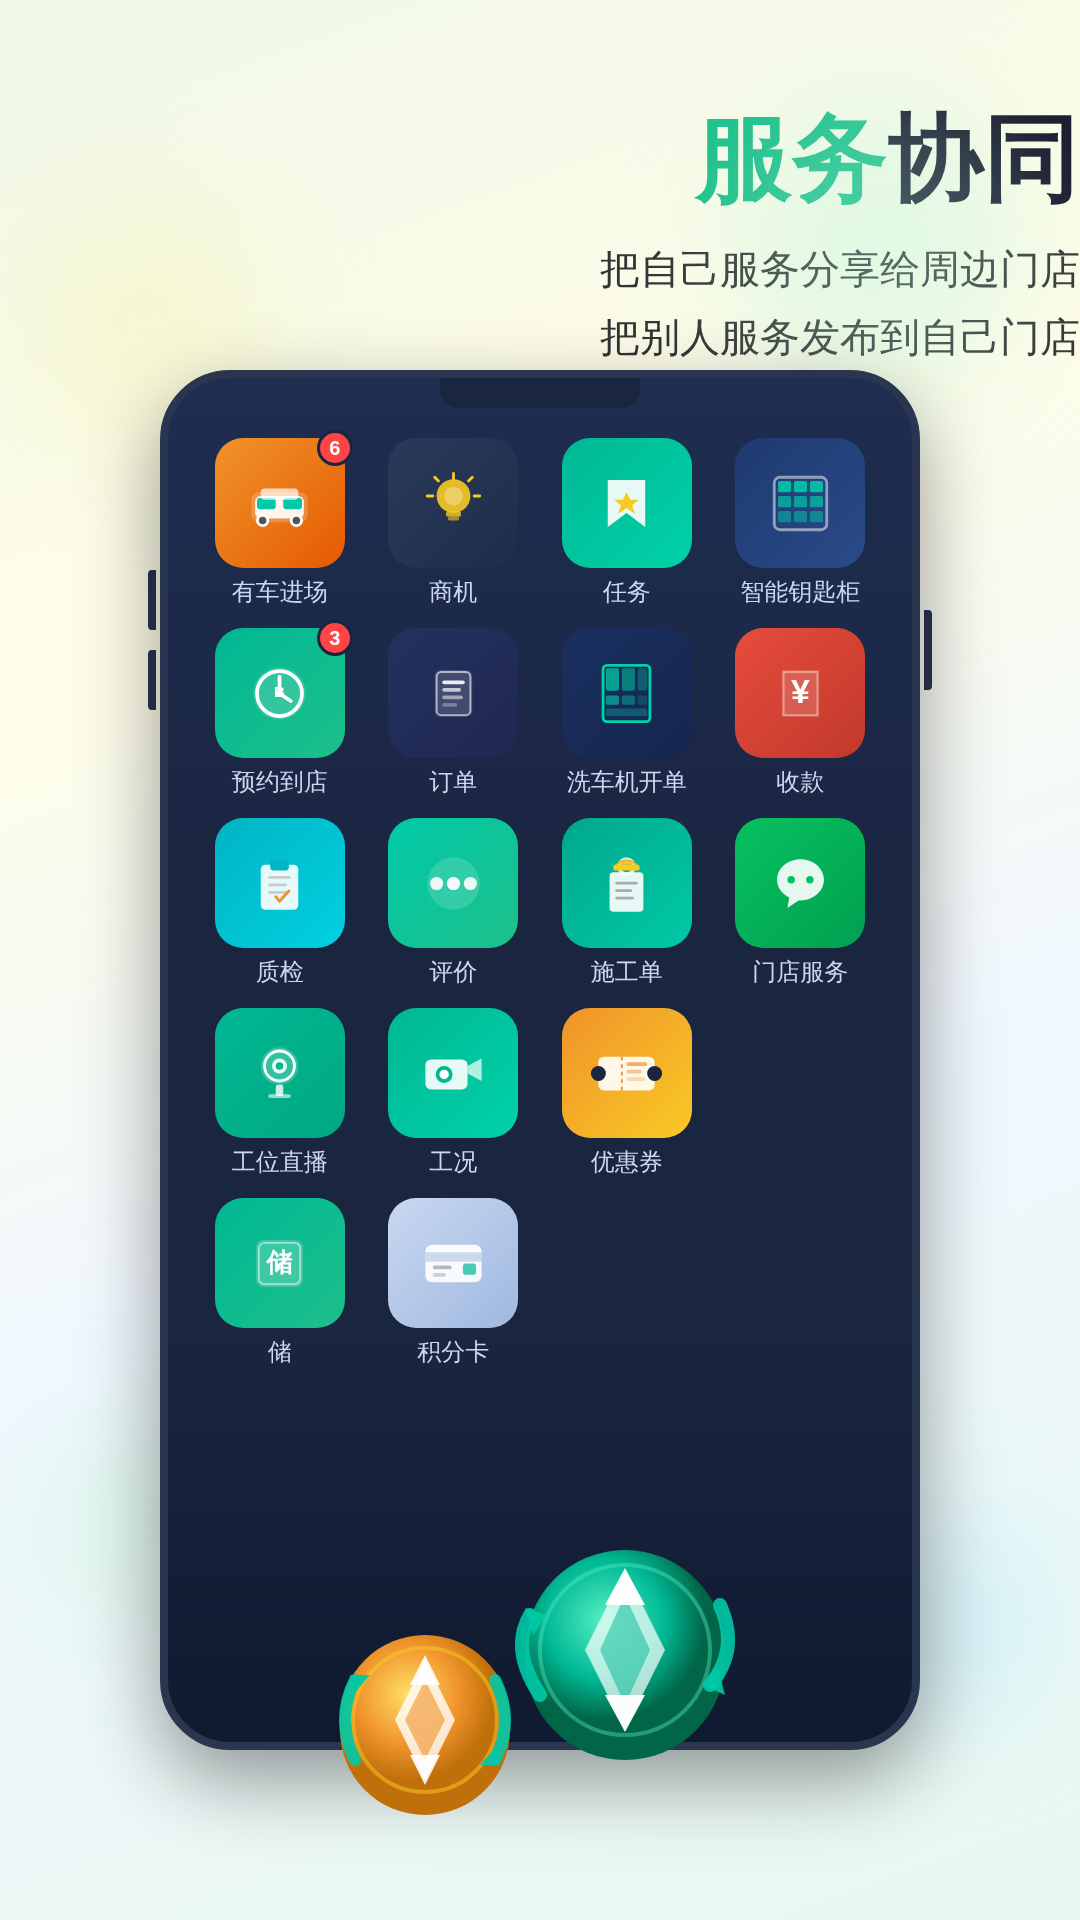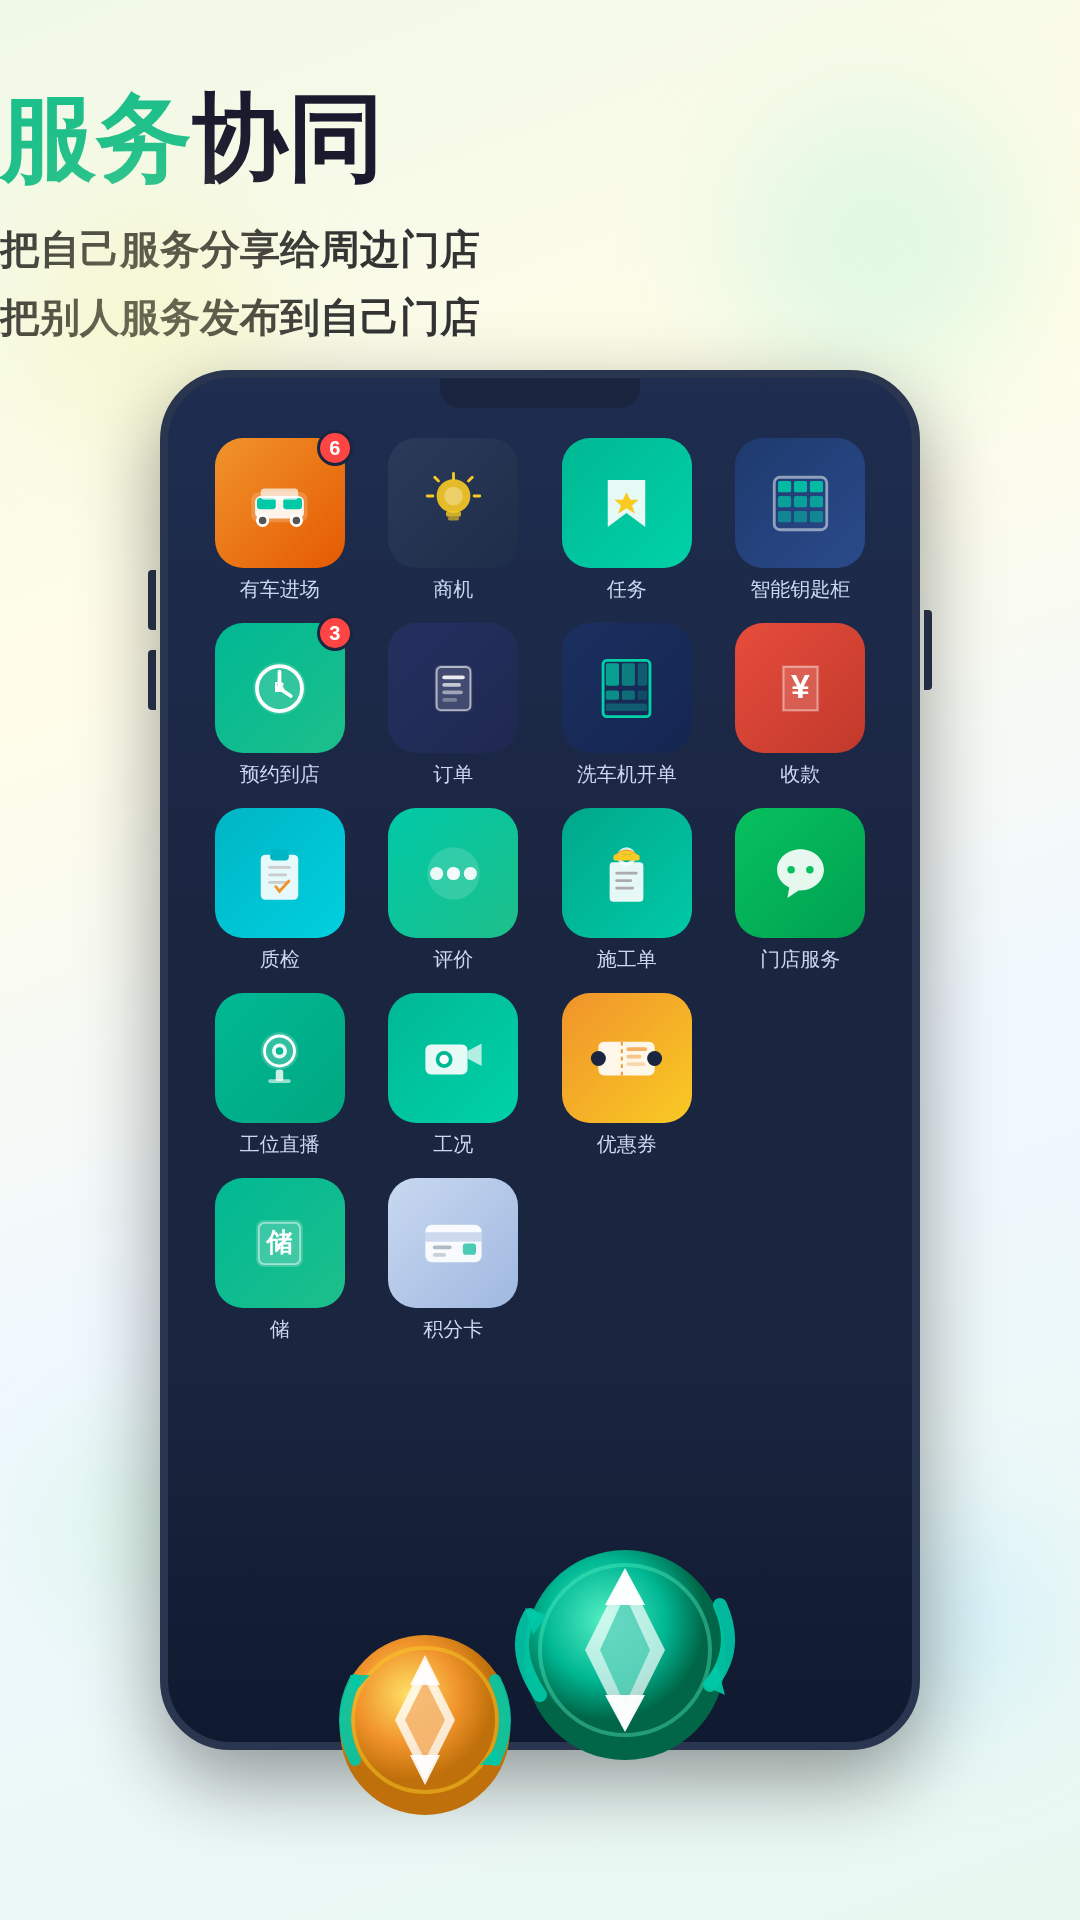--- a/index.html
+++ b/index.html
@@ -8,22 +8,22 @@
     body {
       width: 1080px;
       height: 1920px;
       background: linear-gradient(160deg, #f0f8e8 0%, #fffde8 30%, #f0f8ff 60%, #e8f8f0 100%);
       font-family: 'PingFang SC', 'Microsoft YaHei', sans-serif;
       overflow: hidden;
       position: relative;
     }
 
     .page-title-section {
-      text-align: left;
-      padding-top: 80px;
+      text-align: right;
+      padding-top: 100px;
       padding-bottom: 40px;
     }
 
     .main-title {
       font-size: 96px;
       font-weight: 800;
       line-height: 1.2;
       margin-bottom: 20px;
     }
 
@@ -32,21 +32,21 @@
     }
 
     .title-dark {
       color: #1a1a2e;
     }
 
     .subtitle {
       font-size: 40px;
       color: #333;
       line-height: 1.7;
-      font-weight: 700;
+      font-weight: 400;
     }
 
     .phone-wrapper {
       position: absolute;
       top: 370px;
       left: 50%;
       transform: translateX(-50%);
       width: 760px;
       height: 1400px;
     }
@@ -123,21 +123,21 @@
       height: 36px;
       display: flex;
       align-items: center;
       justify-content: center;
       font-size: 20px;
       font-weight: bold;
       border: 3px solid #1a2540;
     }
 
     .app-label {
-      font-size: 20px;
+      font-size: 24px;
       color: #ccd8f0;
       text-align: left;
       white-space: nowrap;
     }
 
     
     .icon-svg {
       width: 75px;
       height: 75px;
     }

